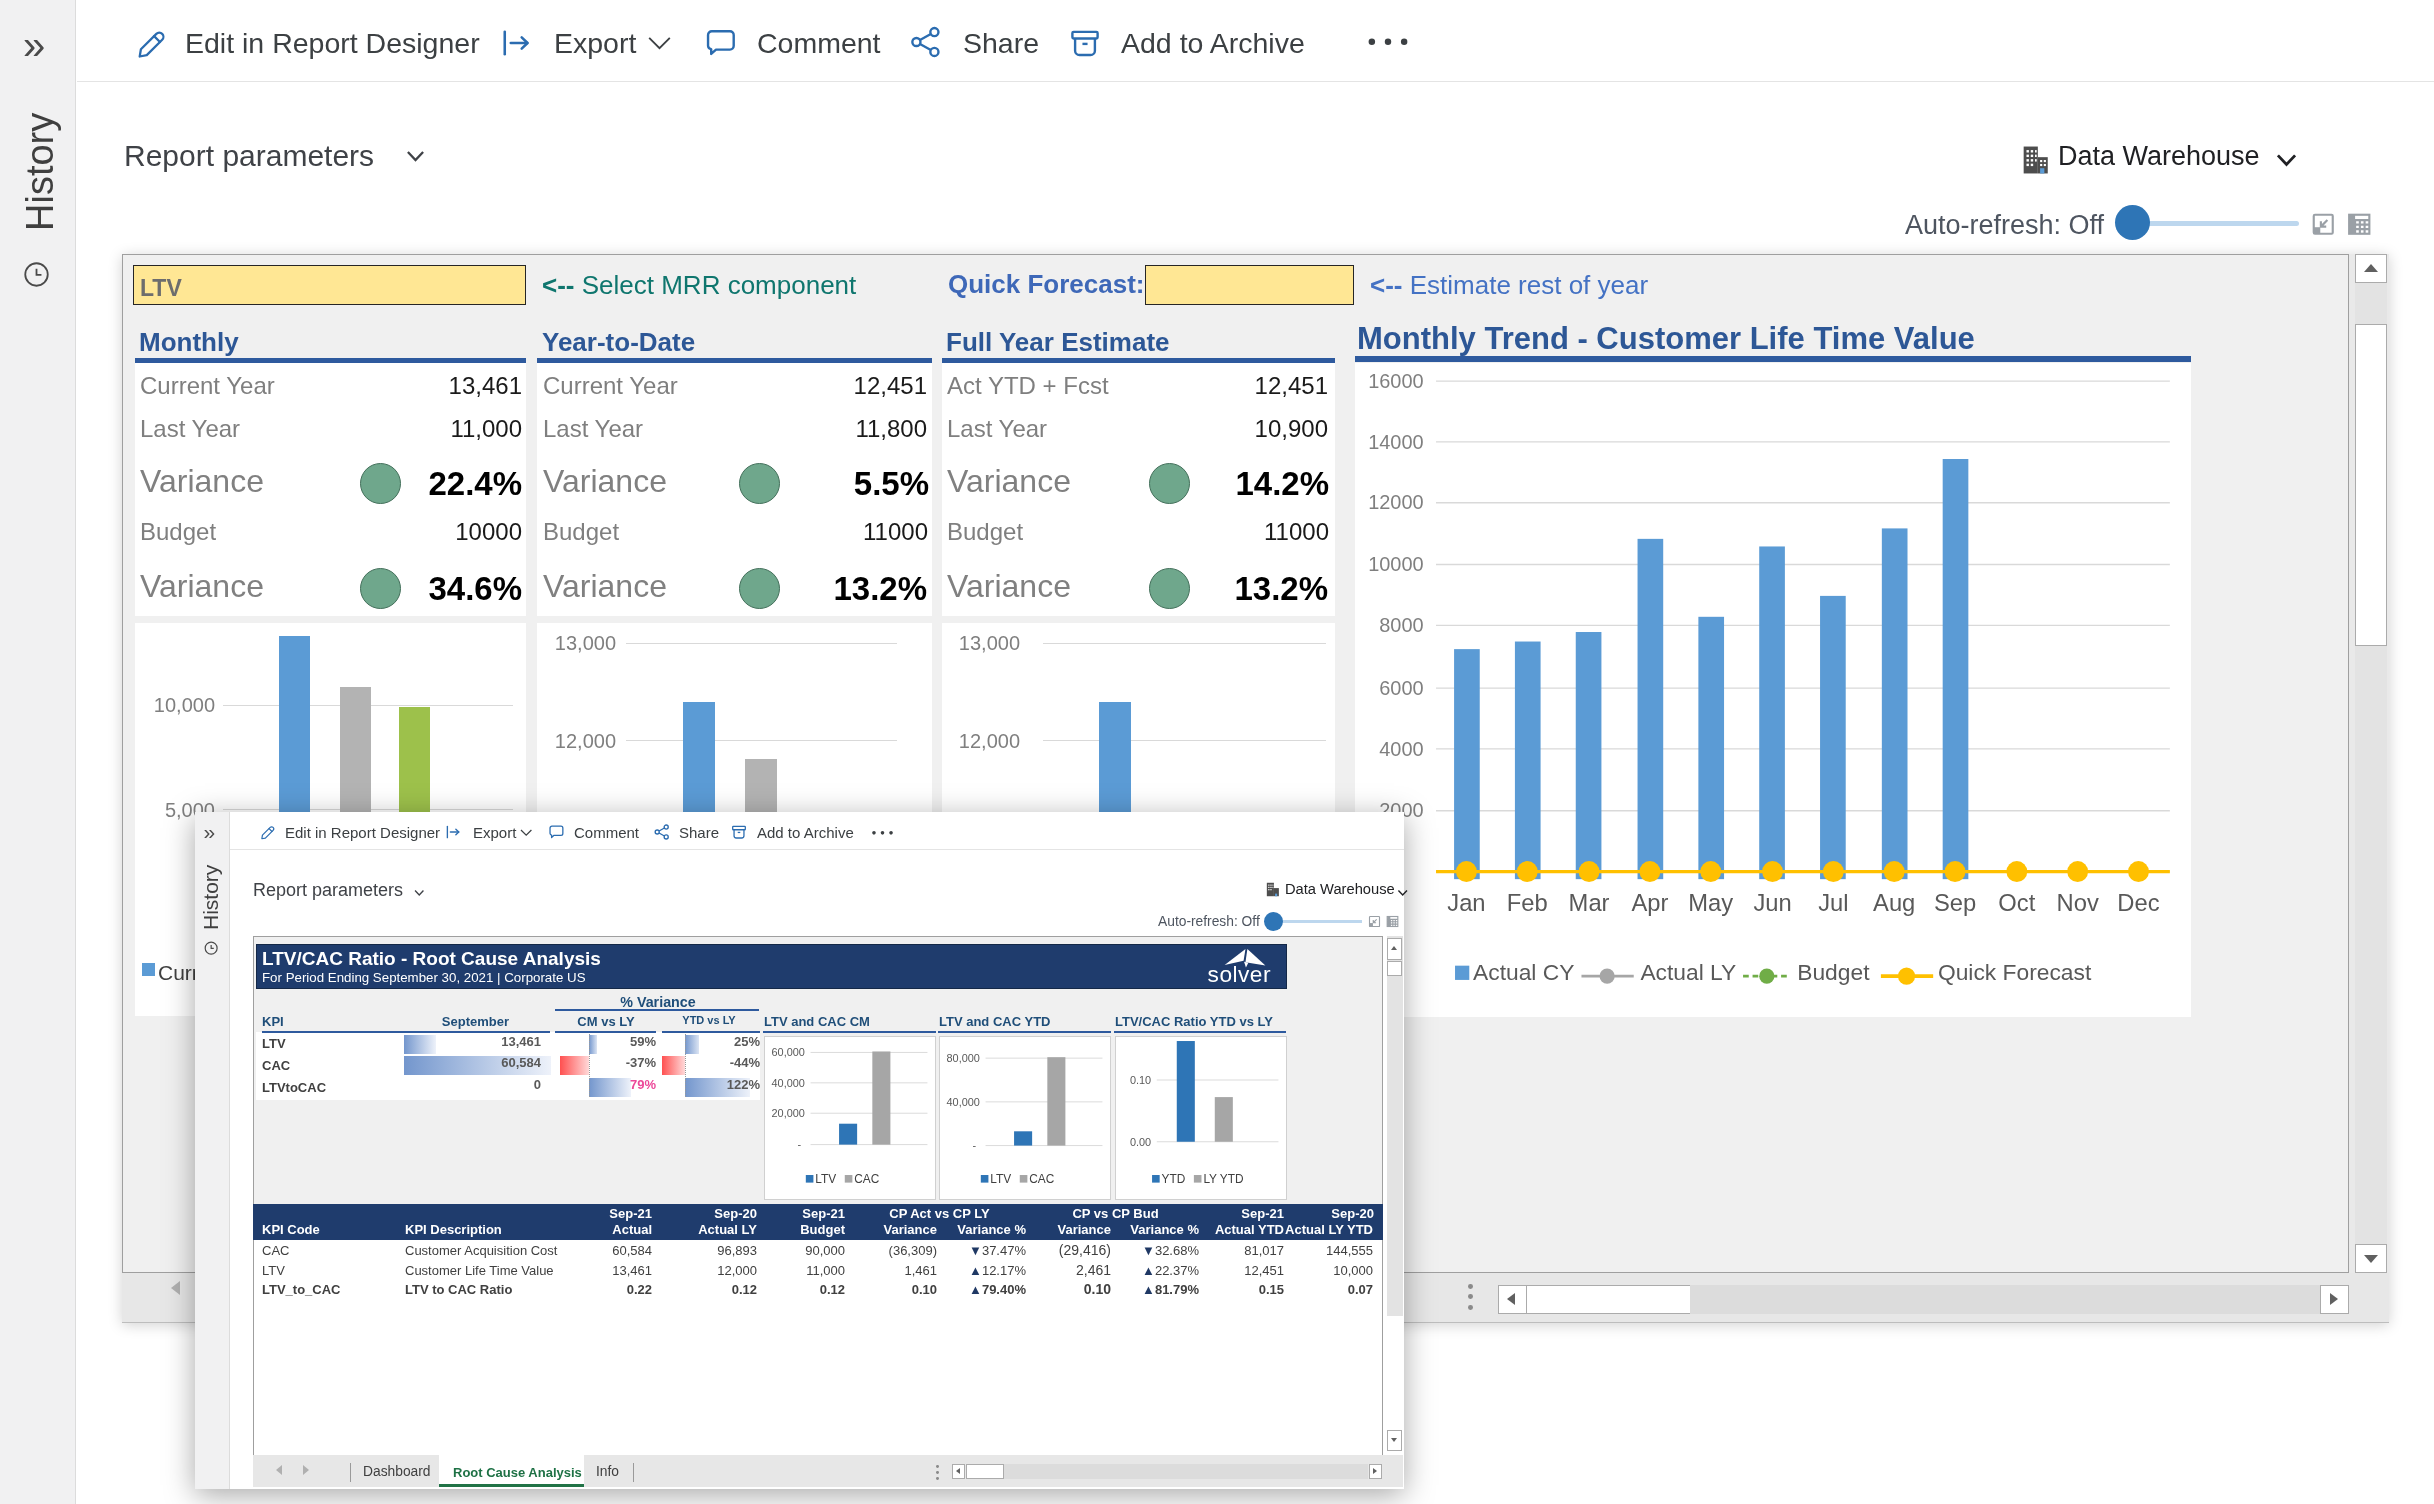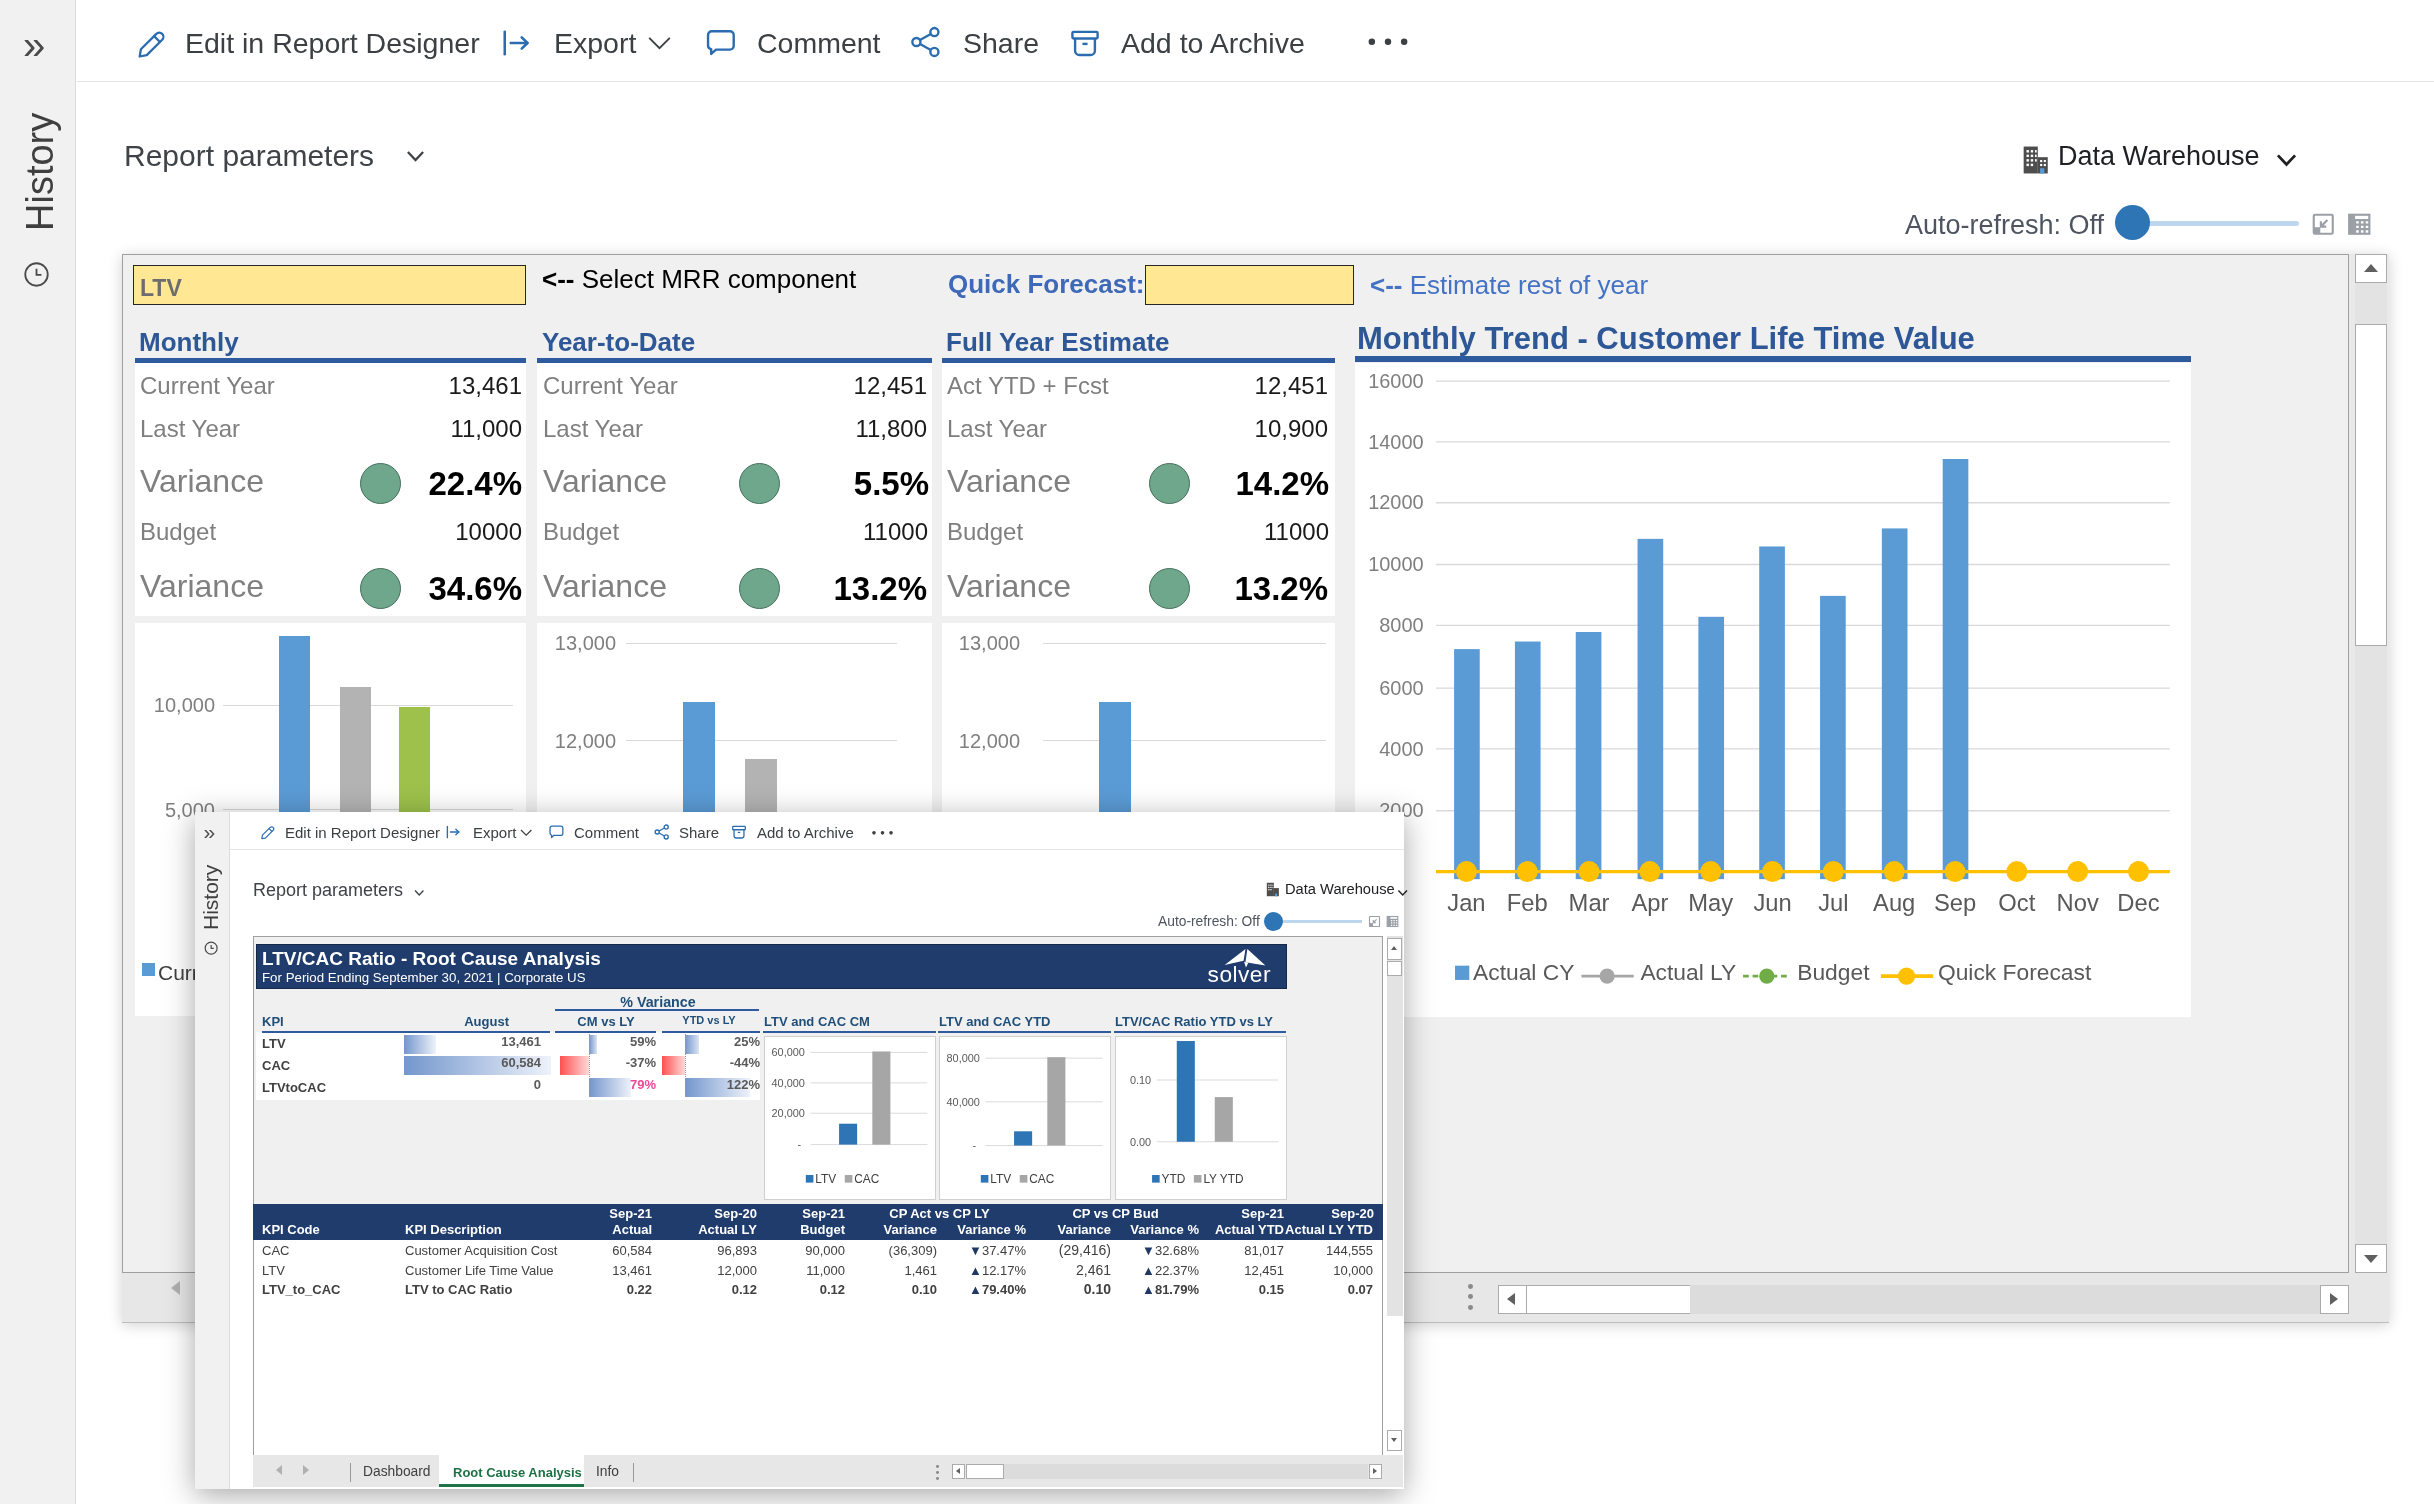--- a/index.html
+++ b/index.html
@@ -117,21 +117,21 @@
   <path d="M3.5 8.5 h17 M8.5 8.5 V20 M12.5 8.5 V20 M16.5 8.5 V20 M3.5 12.3 h17 M3.5 16.1 h17"></path>
   <rect x="3.5" y="4" width="5" height="16" fill="#9aa0a6" stroke="none"></rect>
 </svg>
 
 <div class="abs" style="left:122px;top:254px;width:2267px;height:1069px;background:#e9e9e9;box-shadow:0 1.9px 13.3px rgba(0,0,0,0.18);"></div>
 
 <div class="abs" style="left:122px;top:254px;width:2227px;height:1019px;background:#f0f0f0;border:1px solid #9f9f9f;"></div>
 
 <div class="ylw" style="left:133px;top:265px;width:393px;height:40px;"></div>
 <div class="abs" style="left:140px;top:275px;font-size:23px;font-weight:bold;color:#6d6d6d;">LTV</div>
-<div class="abs" style="left:542px;top:264px;font-size:26px;color:#000000;white-space:nowrap;"><b>&lt;--</b> Select MRR component</div>
+<div class="abs" style="left:542px;top:270px;font-size:26px;color:#0f766e;white-space:nowrap;"><b>&lt;--</b> Select MRR component</div>
 <div class="abs" style="left:948px;top:269px;font-size:26px;font-weight:bold;color:#3e68b8;white-space:nowrap;">Quick Forecast:</div>
 <div class="ylw" style="left:1145px;top:265px;width:209px;height:40px;"></div>
 <div class="abs" style="left:1370px;top:270px;font-size:26px;color:#4472c4;white-space:nowrap;"><b>&lt;--</b> Estimate rest of year</div>
 
 <div class="hdr" style="position:absolute;left:139px;top:327px;">Monthly</div>
 <div class="underl" style="left:135px;top:358px;width:391px;"></div>
 <div class="hdr" style="position:absolute;left:542px;top:327px;">Year-to-Date</div>
 <div class="underl" style="left:537px;top:358px;width:395px;"></div>
 <div class="hdr" style="position:absolute;left:946px;top:327px;">Full Year Estimate</div>
 <div class="underl" style="left:942px;top:358px;width:393px;"></div>
@@ -410,21 +410,21 @@
     <polygon points="50,2 48,16 69,19.5" fill="#fff"></polygon>
     <polygon points="46.5,15.5 48.5,21.5 51,16.5" fill="#fff"></polygon>
     <text x="8" y="37" font-size="24" fill="#fff" font-family="'Liberation Sans',sans-serif" letter-spacing="0.5">solver</text>
   </svg>
 
   <div class="abs" style="left:431px;top:60px;"></div>
   <div class="abs" style="left:361px;top:182px;width:204px;text-align:center;font-size:14.3px;font-weight:bold;color:#1f4e79;">% Variance</div>
   <div class="abs" style="left:360px;top:197px;width:204px;height:1.9px;background:#2e5a9e;"></div>
 
   <div class="abs" style="left:67px;top:202px;font-size:13px;font-weight:bold;color:#1f4e79;">KPI</div>
-  <div class="abs" style="left:190px;top:202px;width:124px;text-align:right;font-size:13px;font-weight:bold;color:#1f4e79;">August</div>
+  <div class="abs" style="left:190px;top:202px;width:124px;text-align:right;font-size:13px;font-weight:bold;color:#1f4e79;">September</div>
   <div class="abs" style="left:354px;top:202px;width:114px;text-align:center;font-size:13px;font-weight:bold;color:#1f4e79;">CM vs LY</div>
   <div class="abs" style="left:457px;top:202px;width:114px;text-align:center;font-size:11px;font-weight:bold;color:#1f4e79;">YTD vs LY</div>
   <div class="abs" style="left:569px;top:202px;font-size:13px;font-weight:bold;color:#1f4e79;">LTV and CAC CM</div>
   <div class="abs" style="left:744px;top:202px;font-size:13px;font-weight:bold;color:#1f4e79;">LTV and CAC YTD</div>
   <div class="abs" style="left:920px;top:202px;font-size:13px;font-weight:bold;color:#1f4e79;">LTV/CAC Ratio YTD vs LY</div>
   <div class="abs" style="left:61px;top:220px;width:504px;height:68px;background:#fff;"></div>
 
   <div class="abs" style="left:67px;top:219px;width:288px;height:1.9px;background:#2e5a9e;"></div>
   <div class="abs" style="left:360px;top:219px;width:101px;height:1.9px;background:#2e5a9e;"></div>
   <div class="abs" style="left:467px;top:219px;width:98px;height:1.9px;background:#2e5a9e;"></div>

